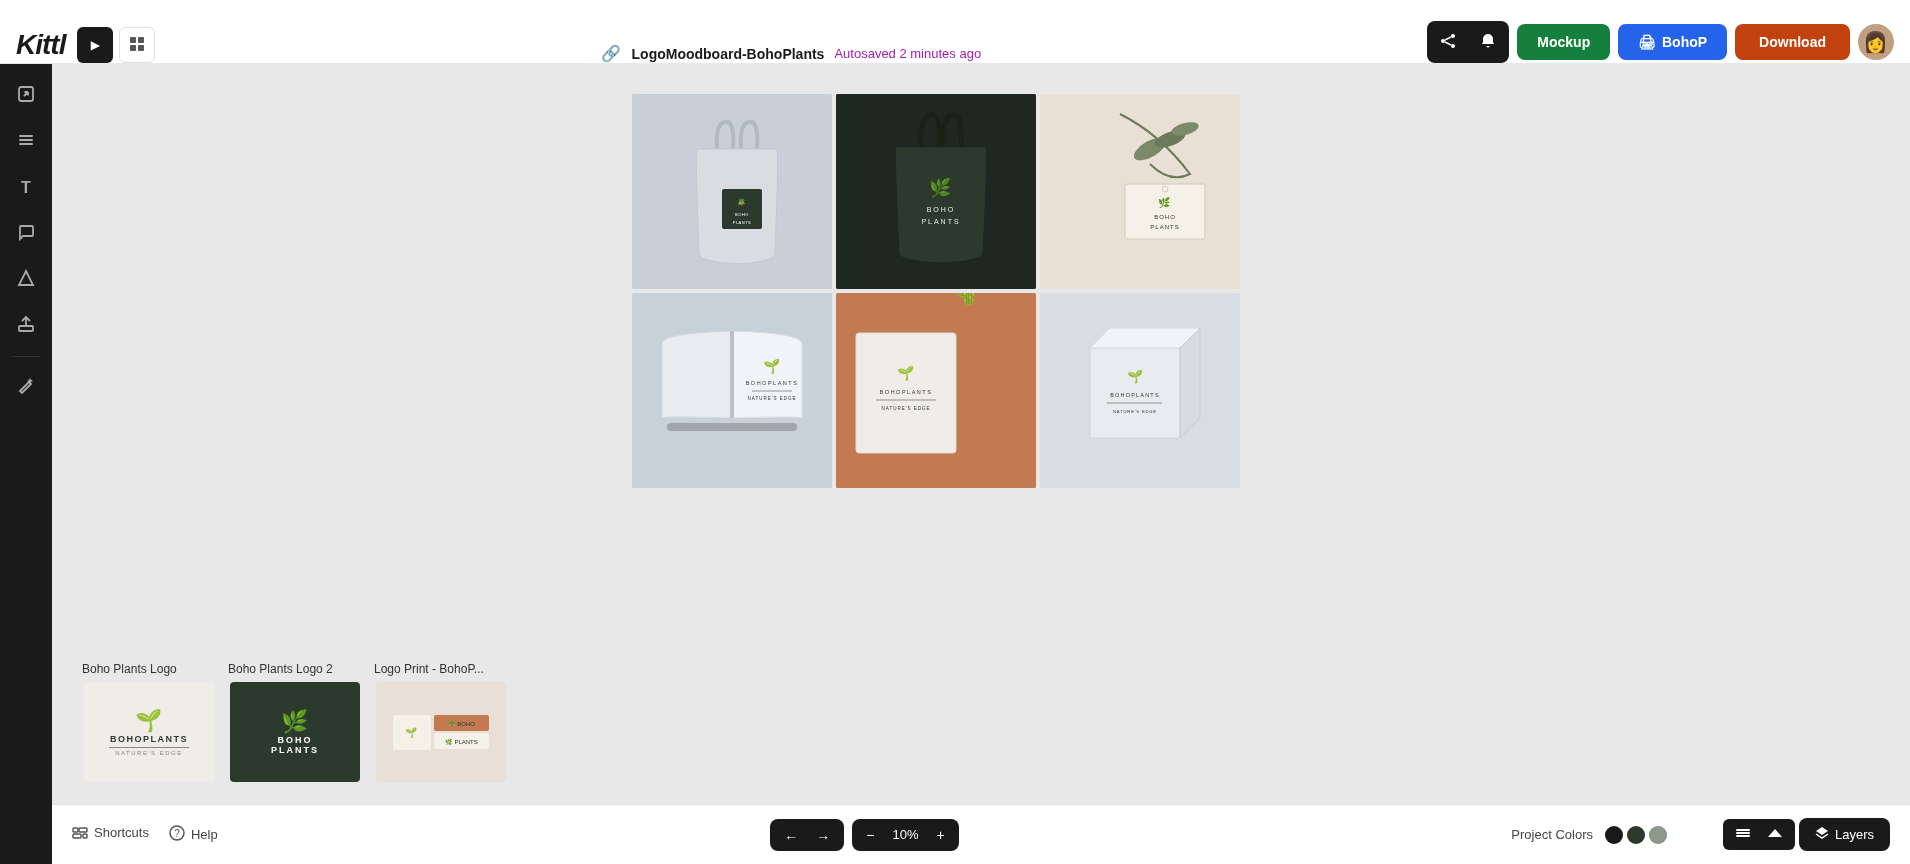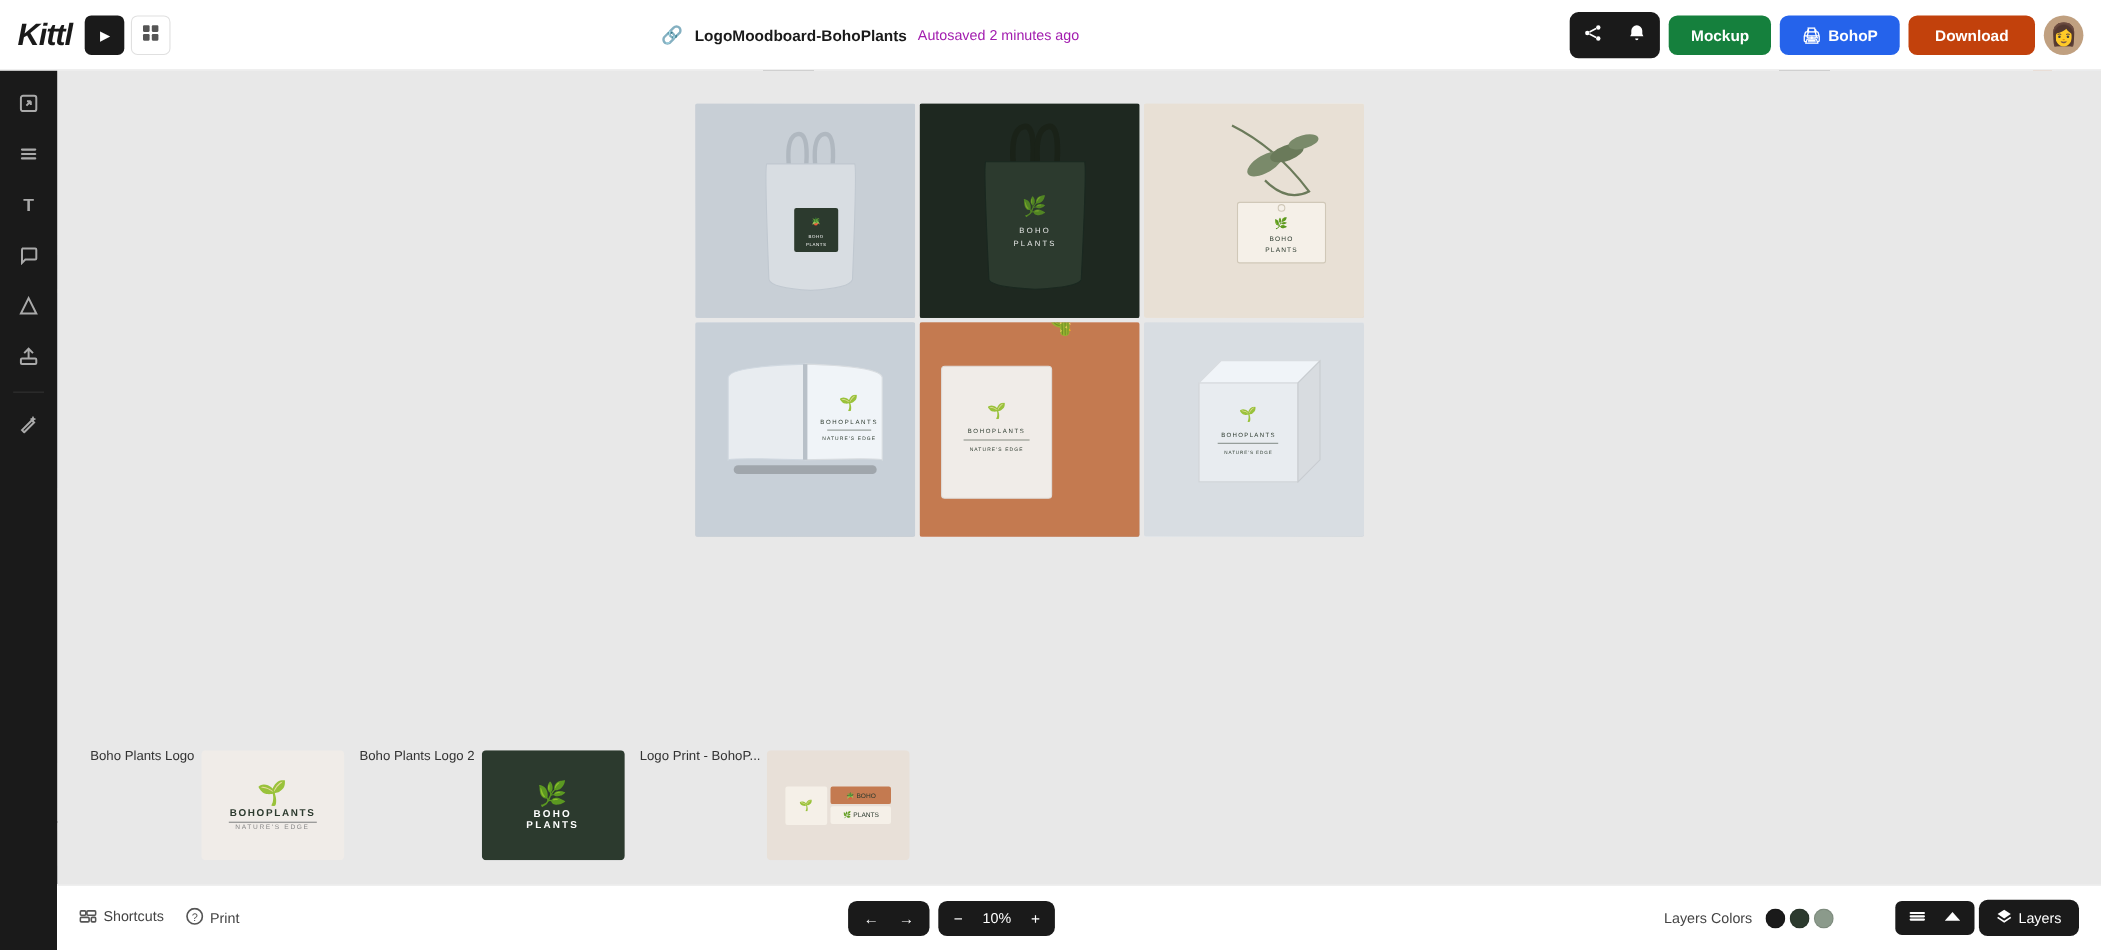--- a/index.html
+++ b/index.html
@@ -12,21 +12,21 @@
       position: relative;
     }
 
     
     .topbar {
       position: fixed;
       top: 0; left: 0; right: 0;
       height: 64px;
       background: #fff;
       display: flex;
-      align-items: center;
+      align-items: flex-end;
       justify-content: space-between;
       padding: 0 16px;
       z-index: 100;
       border-bottom: 1px solid #e8e8e8;
     }
     .topbar-left {
       display: flex;
       align-items: center;
       gap: 12px;
     }
@@ -202,21 +202,21 @@
     .thumbnails-panel {
       position: absolute;
       bottom: 80px;
       left: 30px;
       display: flex;
       gap: 12px;
       align-items: flex-end;
     }
     .thumbnail-item {
       display: flex;
-      flex-direction: row;
+      flex-direction: column;
       gap: 4px;
       cursor: pointer;
     }
     .thumbnail-label {
       font-size: 12px;
       color: #333;
       font-weight: 500;
     }
     .thumbnail-img {
       border-radius: 4px;
@@ -759,21 +759,21 @@
       </span>
       <span>Shortcuts</span>
     </div>
     <div class="bottom-help">
       <span>
         <svg width="16" height="16" viewBox="0 0 16 16" fill="none" stroke="#555" stroke-width="1.5">
           <circle cx="8" cy="8" r="7"></circle>
           <text x="8" y="12" font-size="10" fill="#555" text-anchor="middle" stroke="none">?</text>
         </svg>
       </span>
-      <span>Print</span>
+      <span>Help</span>
     </div>
   </div>
 
   <div class="bottom-center">
 
     <div class="nav-controls">
       <button class="nav-btn">
         <span>←</span>
       </button>
       <button class="nav-btn">
@@ -786,21 +786,21 @@
         <span>−</span>
       </button>
       <span class="zoom-value">10%</span>
       <button class="zoom-btn">
         <span>+</span>
       </button>
     </div>
   </div>
 
   <div class="bottom-right">
-    <span class="project-colors-label">Layers Colors</span>
+    <span class="project-colors-label">Project Colors</span>
     <div class="color-swatches">
       <div class="swatch" style="background:#1a1a1a;"></div>
       <div class="swatch" style="background:#2c3a2e;"></div>
       <div class="swatch" style="background:#8b9a8b;"></div>
     </div>
     <div style="display:flex;gap:4px;align-items:center;margin-left:44px;">
 
       <div style="background:#1a1a1a;border-radius:6px;display:flex;align-items:center;padding:4px 6px;gap:4px;">
         <button style="background:transparent;border:none;color:#fff;cursor:pointer;padding:2px 6px;font-size:14px;">
           <svg width="16" height="16" viewBox="0 0 16 16" fill="#fff">

